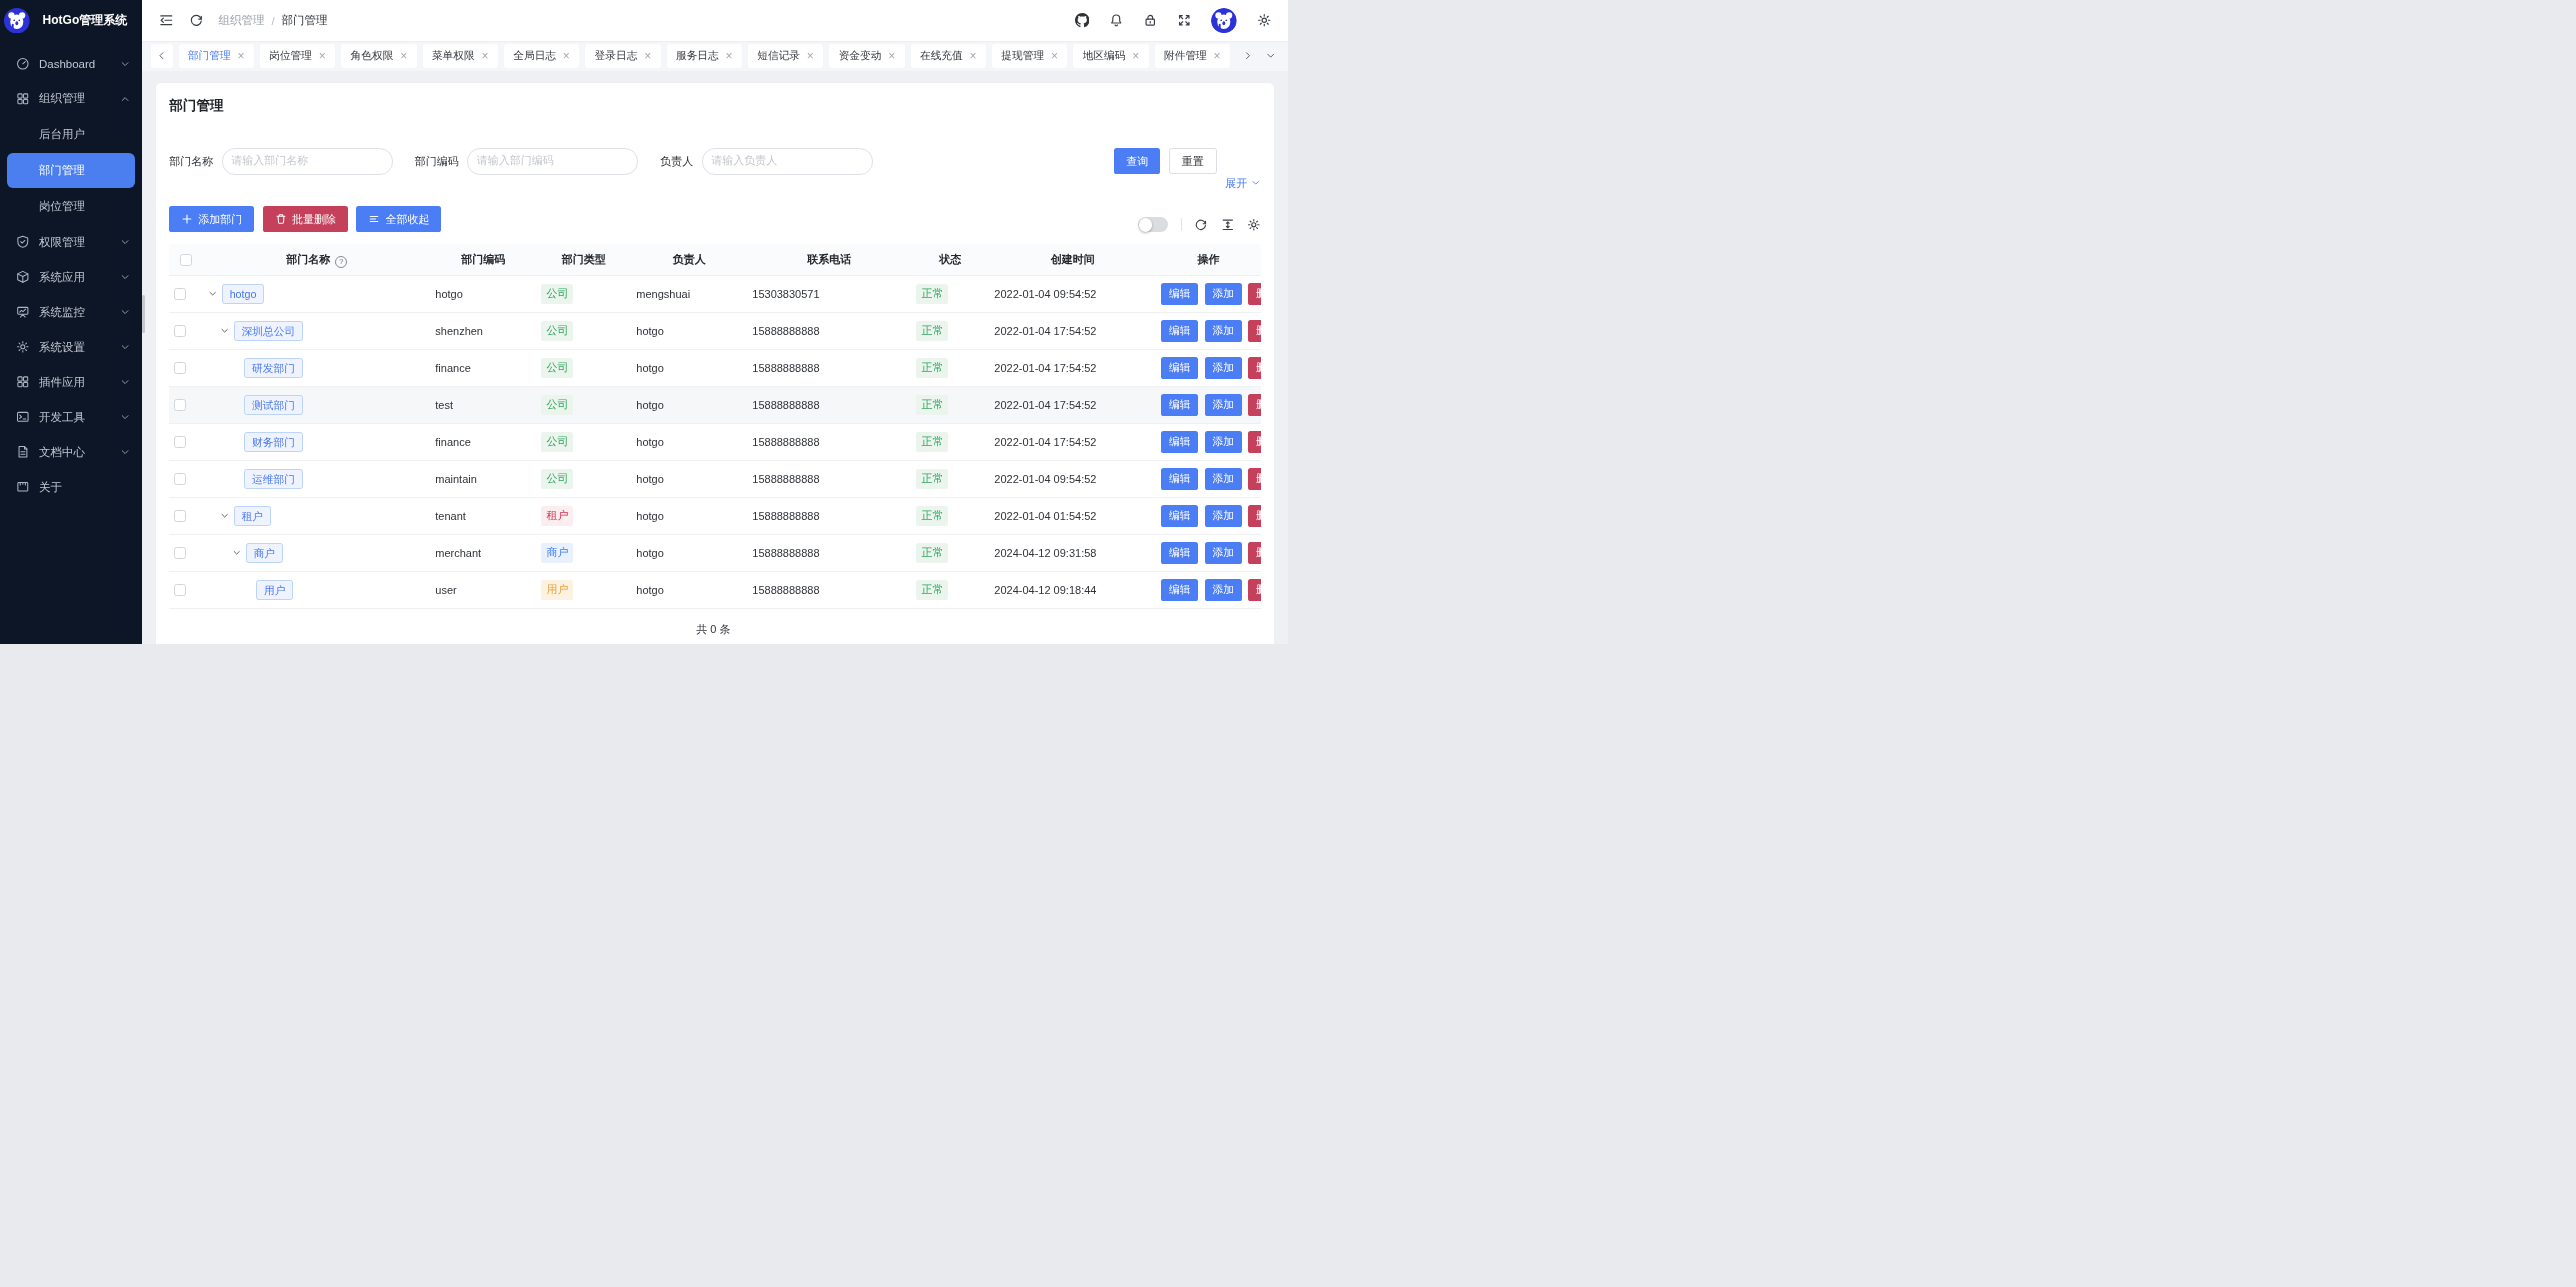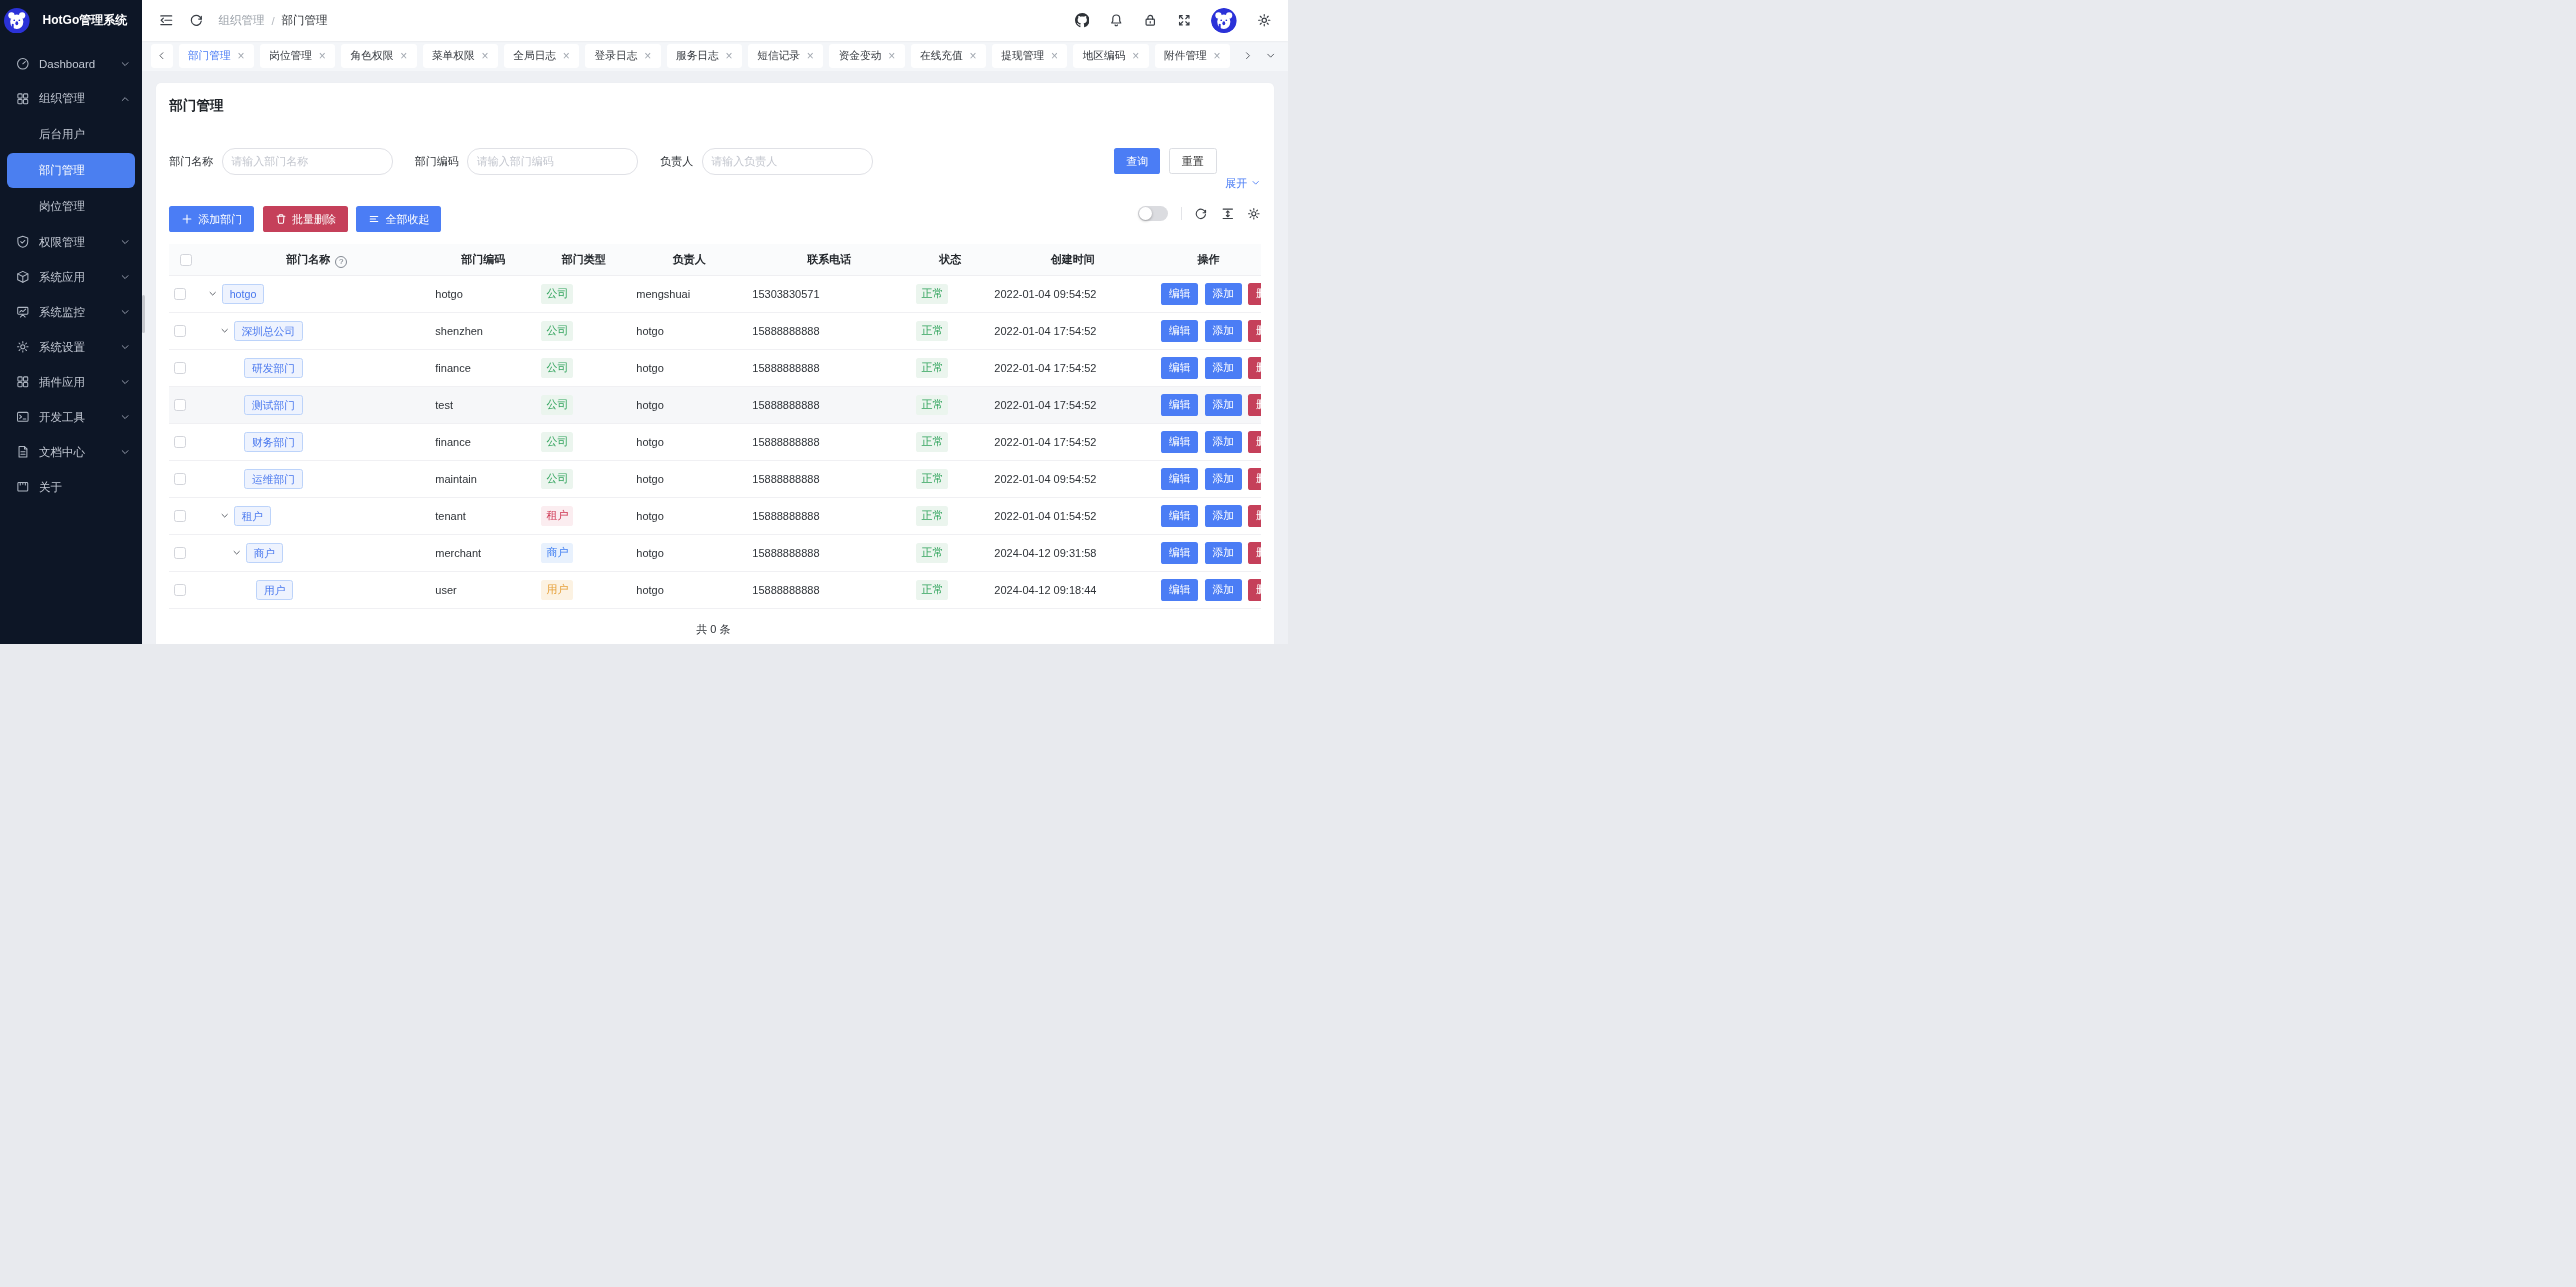--- a/index.html
+++ b/index.html
@@ -49,32 +49,32 @@
   .tab-close{color:#a2a8b0;font-size:12px;line-height:1;cursor:pointer;}
 
   
   .content{flex:1;padding:12px 13.6px;overflow:hidden;}
   .card{background:#fff;border-radius:5.1px;padding:12px 13.6px 13.6px;box-shadow:0 0.9px 1.7px rgba(0,0,0,0.03);}
   .page-title{font-size:13.6px;font-weight:700;color:#1f2328;margin:1.7px 0 0;}
 
   .search-row{display:flex;align-items:center;margin:17px 0 15.3px;}
   .search-field{display:flex;align-items:center;gap:8.5px;margin-right:22px;}
   .sf-label{font-size:11px;color:#2f3338;white-space:nowrap;}
-  .sf-input{width:171px;height:27px;border:0.9px solid #e0e1e6;border-radius:13px;padding:0 8.5px;font-size:11px;color:#333;outline:none;font-family:Liberation Sans, sans-serif;}
+  .sf-input{width:171px;height:27px;border:0.9px solid #e0e1e6;border-radius:13px;padding:0 8.5px;font-size:11px;color:#333;outline:none;font-family:Liberation Mono, monospace;}
   .sf-input::placeholder{color:#c4c7cf;}
   .search-actions{margin-left:auto;display:flex;align-items:center;gap:8.5px;}
   .btn{height:26.4px;padding:0 12px;border-radius:2.6px;font-size:11px;display:inline-flex;align-items:center;gap:5.1px;border:none;cursor:pointer;font-family:inherit;white-space:nowrap;}
   .btn svg{width:12px;height:12px;fill:none;stroke:#fff;stroke-width:1.4;stroke-linecap:round;stroke-linejoin:round;}
   .btn-primary{background:#4b7df5;color:#fff;}
   .btn-danger{background:#c5405a;color:#fff;}
   .btn-plain{background:#fff;border:0.9px solid #dcdee3;color:#333;}
   .link-expand{color:#4b7df5;font-size:11px;display:flex;gap:4.3px;align-items:center;cursor:pointer;margin-top:44px;}
   .link-expand svg{width:9.4px;height:9.4px;fill:none;stroke:#4b7df5;stroke-width:1.5;stroke-linecap:round;stroke-linejoin:round;}
 
-  .toolbar-row{display:flex;align-items:flex-start;margin-bottom:12px;}
+  .toolbar-row{display:flex;align-items:flex-end;margin-bottom:12px;}
   .toolbar-left{display:flex;align-items:center;gap:8.5px;}
   .toolbar-right{margin-left:auto;display:flex;align-items:center;gap:12.8px;}
   .toggle{width:30px;height:15.3px;border-radius:7.7px;background:#dbdce0;position:relative;cursor:pointer;}
   .toggle::after{content:"";position:absolute;left:0.9px;top:0.9px;width:13.6px;height:13.6px;background:#fff;border-radius:50%;box-shadow:0 0.9px 2.6px rgba(0,0,0,0.3);}
   .v-divider{width:0.9px;height:12.8px;background:#e3e4e8;}
   .tool-icon{display:flex;cursor:pointer;}
   .tool-icon svg{width:13.6px;height:13.6px;fill:none;stroke:#3c4046;stroke-width:1.3;stroke-linecap:round;stroke-linejoin:round;}
 
   table{width:100%;border-collapse:collapse;table-layout:fixed;font-size:11px;color:#2f3338;}
   thead th{height:31px;background:#fafbfc;font-weight:700;text-align:center;padding:0 5.1px;border-bottom:0.9px solid #efeff2;font-size:11px;color:#24282d;}

